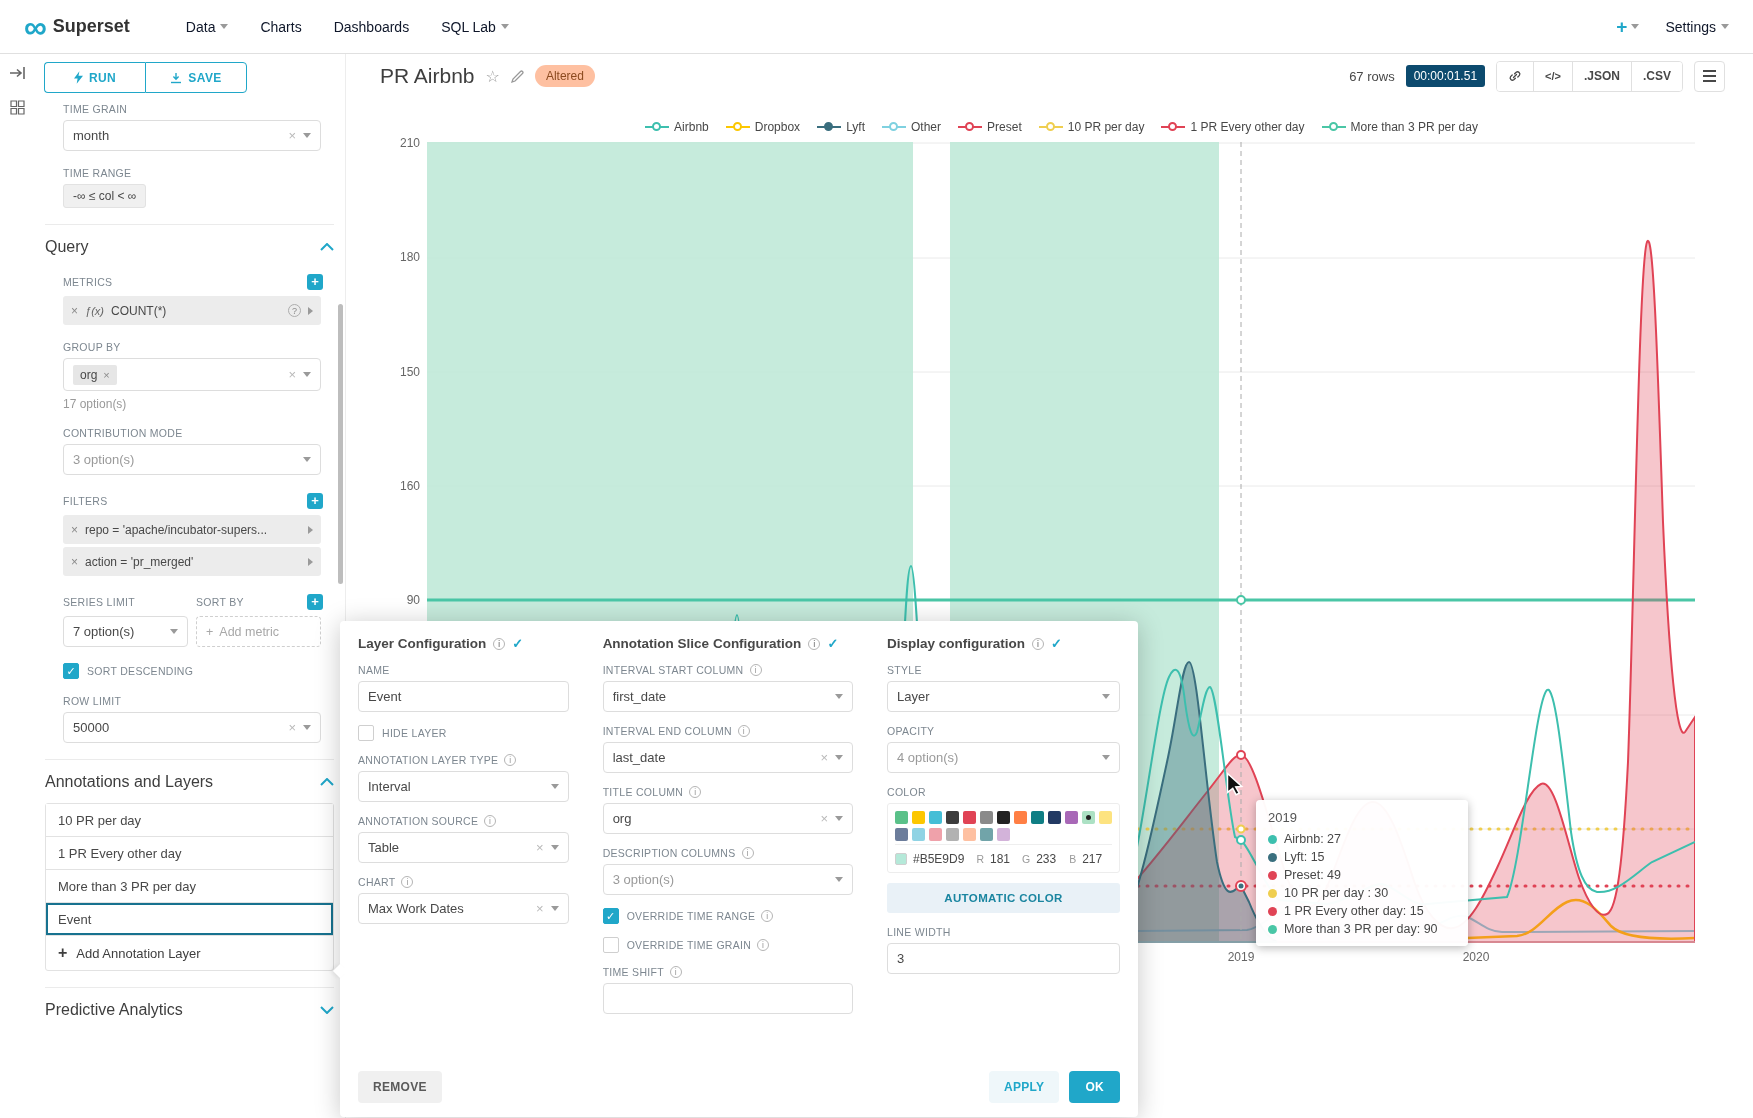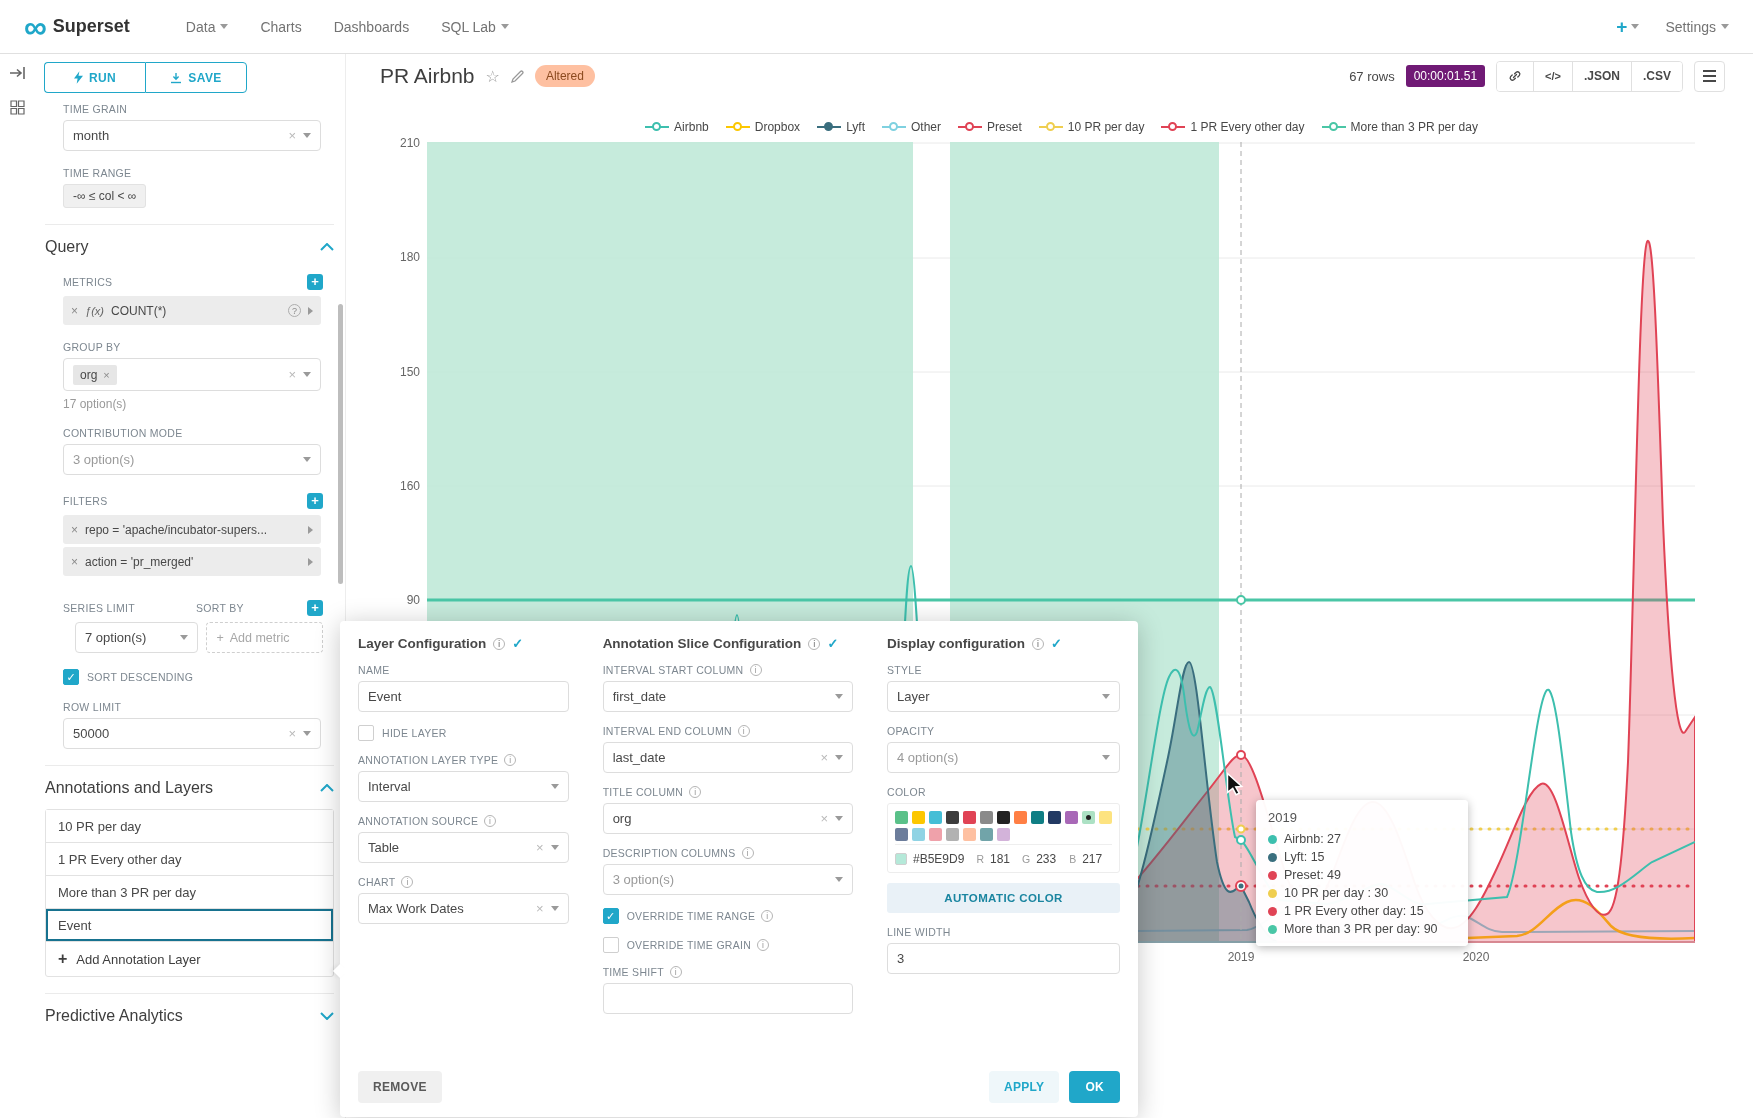--- a/index.html
+++ b/index.html
@@ -6,21 +6,21 @@
   body { font-family: "Liberation Sans", sans-serif; background:#fff; }
   .screen { position:relative; width:1753px; height:1118px; background:#fff; overflow:hidden; }
 
   
   .navbar { position:absolute; top:0; left:0; right:0; height:54px; background:#fff;
     border-bottom:1px solid #E0E0E0; display:flex; align-items:center; padding:0 24px; z-index:20;}
   .brand { display:flex; align-items:center; gap:6px; margin-right:56px; }
   .brand .inf { color:#20A7C9; font-size:32px; font-weight:bold; line-height:20px; }
   .brand .bname { font-size:18px; font-weight:bold; color:#333; }
   .nav-items { display:flex; gap:32px; align-items:center; }
-  .nav-item { font-size:14px; color:#737373; display:flex; align-items:center; gap:5px; cursor:pointer;}
+  .nav-item { font-size:14px; color:#0f172a; display:flex; align-items:center; gap:5px; cursor:pointer;}
   .nav-right { margin-left:auto; display:flex; align-items:center; gap:26px; }
   .nav-plus { color:#20A7C9; font-size:19px; font-weight:bold; display:flex; align-items:center; gap:4px;}
   .caret { width:0; height:0; border-left:4px solid transparent; border-right:4px solid transparent; border-top:5px solid #9a9a9a; display:inline-block;}
 
   
   .rail { position:absolute; left:0; top:54px; width:34px; bottom:0; background:#fff; z-index:6;
     display:flex; flex-direction:column; align-items:center; padding-top:12px; gap:16px;}
 
   
   .panel { position:absolute; left:34px; top:54px; width:312px; bottom:0; background:#fff; z-index:5;
@@ -54,21 +54,21 @@
   .qmark { width:13px;height:13px;border:1px solid #ADADAD;border-radius:50%;color:#8a8a8a;font-size:9px;
     display:inline-flex;align-items:center;justify-content:center;}
   .info-i { width:12px;height:12px;border:1px solid #B5B5B5;border-radius:50%;color:#9a9a9a;font-size:8.5px;
     display:inline-flex;align-items:center;justify-content:center; flex:none;}
   .hint { margin:6px 0 0 29px; font-size:12px; color:#9a9a9a; }
   .tagbox { margin-left:29px; width:258px; height:33px; border:1px solid #DDDDDD; border-radius:4px;
     display:flex; align-items:center; padding:0 9px; gap:6px; cursor:pointer;}
   .tag { background:#E6E6E6; border-radius:2px; padding:3px 7px; font-size:12px; color:#484848; display:flex; gap:6px; align-items:center;}
   .tag .x { color:#8a8a8a; font-size:11px;}
   .two-col { margin:6px 22px 0 29px; display:flex; gap:8px;}
-  .two-col .select { margin-left:12px; width:125px; }
+  .two-col .select { margin-left:0; width:125px; }
   .dashed-box { width:125px; height:31px; border:1px dashed #CFCFCF; border-radius:4px; display:flex;
     align-items:center; gap:6px; padding:0 9px; font-size:12.5px; color:#A8A8A8; cursor:pointer;}
   .chk-row { margin:16px 0 0 29px; display:flex; align-items:center; gap:8px; cursor:pointer;}
   .checkbox { width:16px; height:16px; border-radius:2px; border:1px solid #CFCFCF; background:#fff; flex:none;
     display:flex; align-items:center; justify-content:center; font-size:11px; color:#fff;}
   .checkbox.checked { background:#20A7C9; border-color:#20A7C9; }
   .chk-label { font-size:10.5px; color:#7D8790; letter-spacing:.3px;}
   .ann-list { margin:12px 11px 0; width:289px; border:1px solid #E2E2E2; border-radius:3px;}
   .ann-item { height:33px; display:flex; align-items:center; padding:0 12px; font-size:13px; color:#484848;
     border-bottom:1px solid #E2E2E2; cursor:pointer; background:#fff;}
@@ -79,21 +79,21 @@
   .scrollthumb { position:absolute; right:2px; top:250px; width:5px; height:280px; background:#BDBDBD; border-radius:3px;}
 
   
   .chart-header { position:absolute; left:380px; top:58px; right:28px; height:36px; display:flex;
     align-items:center; gap:11px; z-index:4;}
   .chart-title { font-size:21px; color:#3E3E3E; }
   .icon-btn { color:#9a9a9a; font-size:16px; cursor:pointer; display:flex; align-items:center;}
   .badge-altered { background:#FEC0A1; color:#8C4A1F; font-size:12px; border-radius:11px; padding:4px 11px; cursor:default;}
   .hspacer { flex:1; }
   .rows-count { font-size:13px; color:#484848; }
-  .badge-timer { background:#701a75; color:#fff; font-size:12px; border-radius:3px; padding:4px 8px;}
+  .badge-timer { background:#0c4a6e; color:#fff; font-size:12px; border-radius:3px; padding:4px 8px;}
   .btn-group { display:flex; border:1px solid #E0E0E0; border-radius:4px; overflow:hidden; height:31px;}
   .bg-btn { display:flex; align-items:center; justify-content:center; padding:0 11px; border-left:1px solid #E0E0E0;
     font-size:12px; font-weight:bold; color:#484848; cursor:pointer; background:#fff;}
   .bg-btn:first-child { border-left:none; }
   .menu-btn { width:31px; height:31px; border:1px solid #E0E0E0; border-radius:4px; display:flex;
     flex-direction:column; justify-content:center; align-items:center; gap:3px; cursor:pointer; background:#fff;}
   .menu-btn span { width:13px; height:2px; background:#484848; display:block;}
 
   
   .legend { position:absolute; left:430px; right:60px; top:120px; display:flex; justify-content:center;
@@ -285,21 +285,21 @@
       <span class="x glyph">×</span>
       <span class="lbl">repo = 'apache/incubator-supers...</span>
       <span class="tri-right"></span>
     </div>
     <div class="chip" style="margin-top:3px">
       <span class="x glyph">×</span>
       <span class="lbl">action = 'pr_merged'</span>
       <span class="tri-right"></span>
     </div>
 
-    <div class="field-row" style="margin-top:24px">
+    <div class="field-row" style="margin-top:18px">
       <span class="ctl-label" style="margin:0;width:125px">SERIES LIMIT</span>
       <span class="ctl-label" style="margin:0;flex:1;padding-left:8px">SORT BY</span>
       <span class="plus-btn glyph">+</span>
     </div>
     <div class="two-col">
       <div class="select">
         <span class="sel-val">7 option(s)</span>
         <span class="sel-icons">
             <span class="caret"></span>
           </span>

